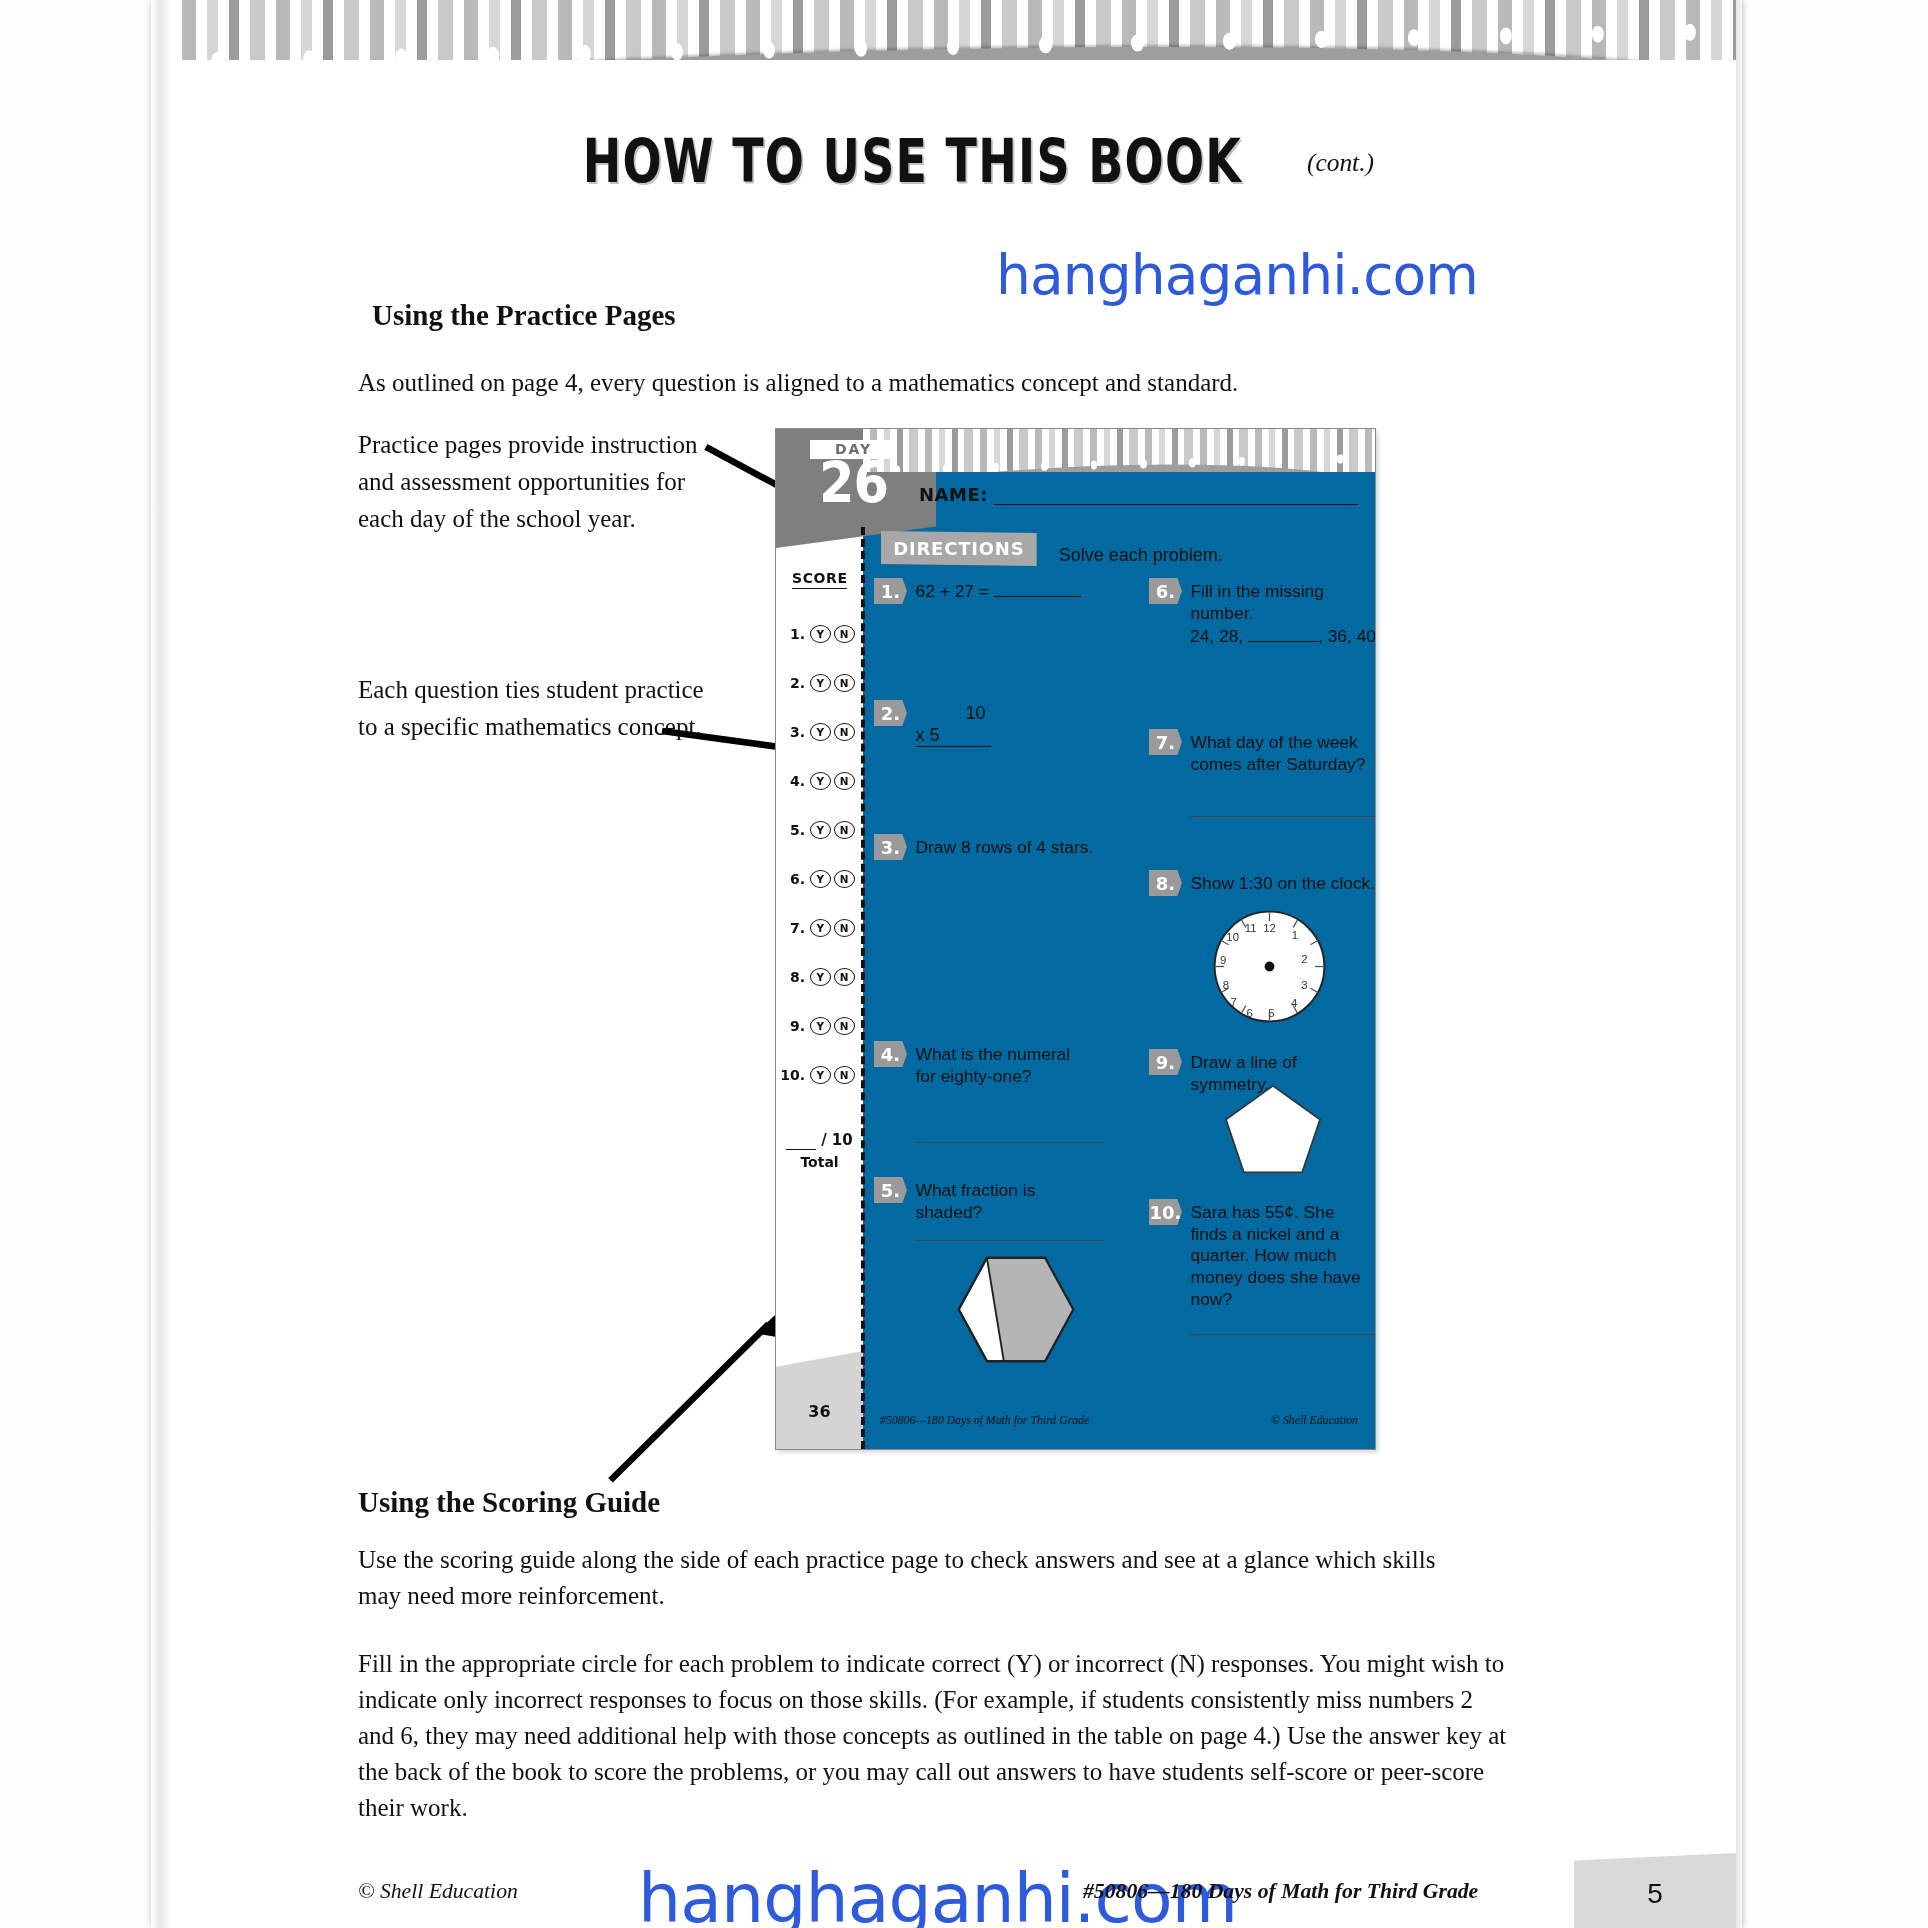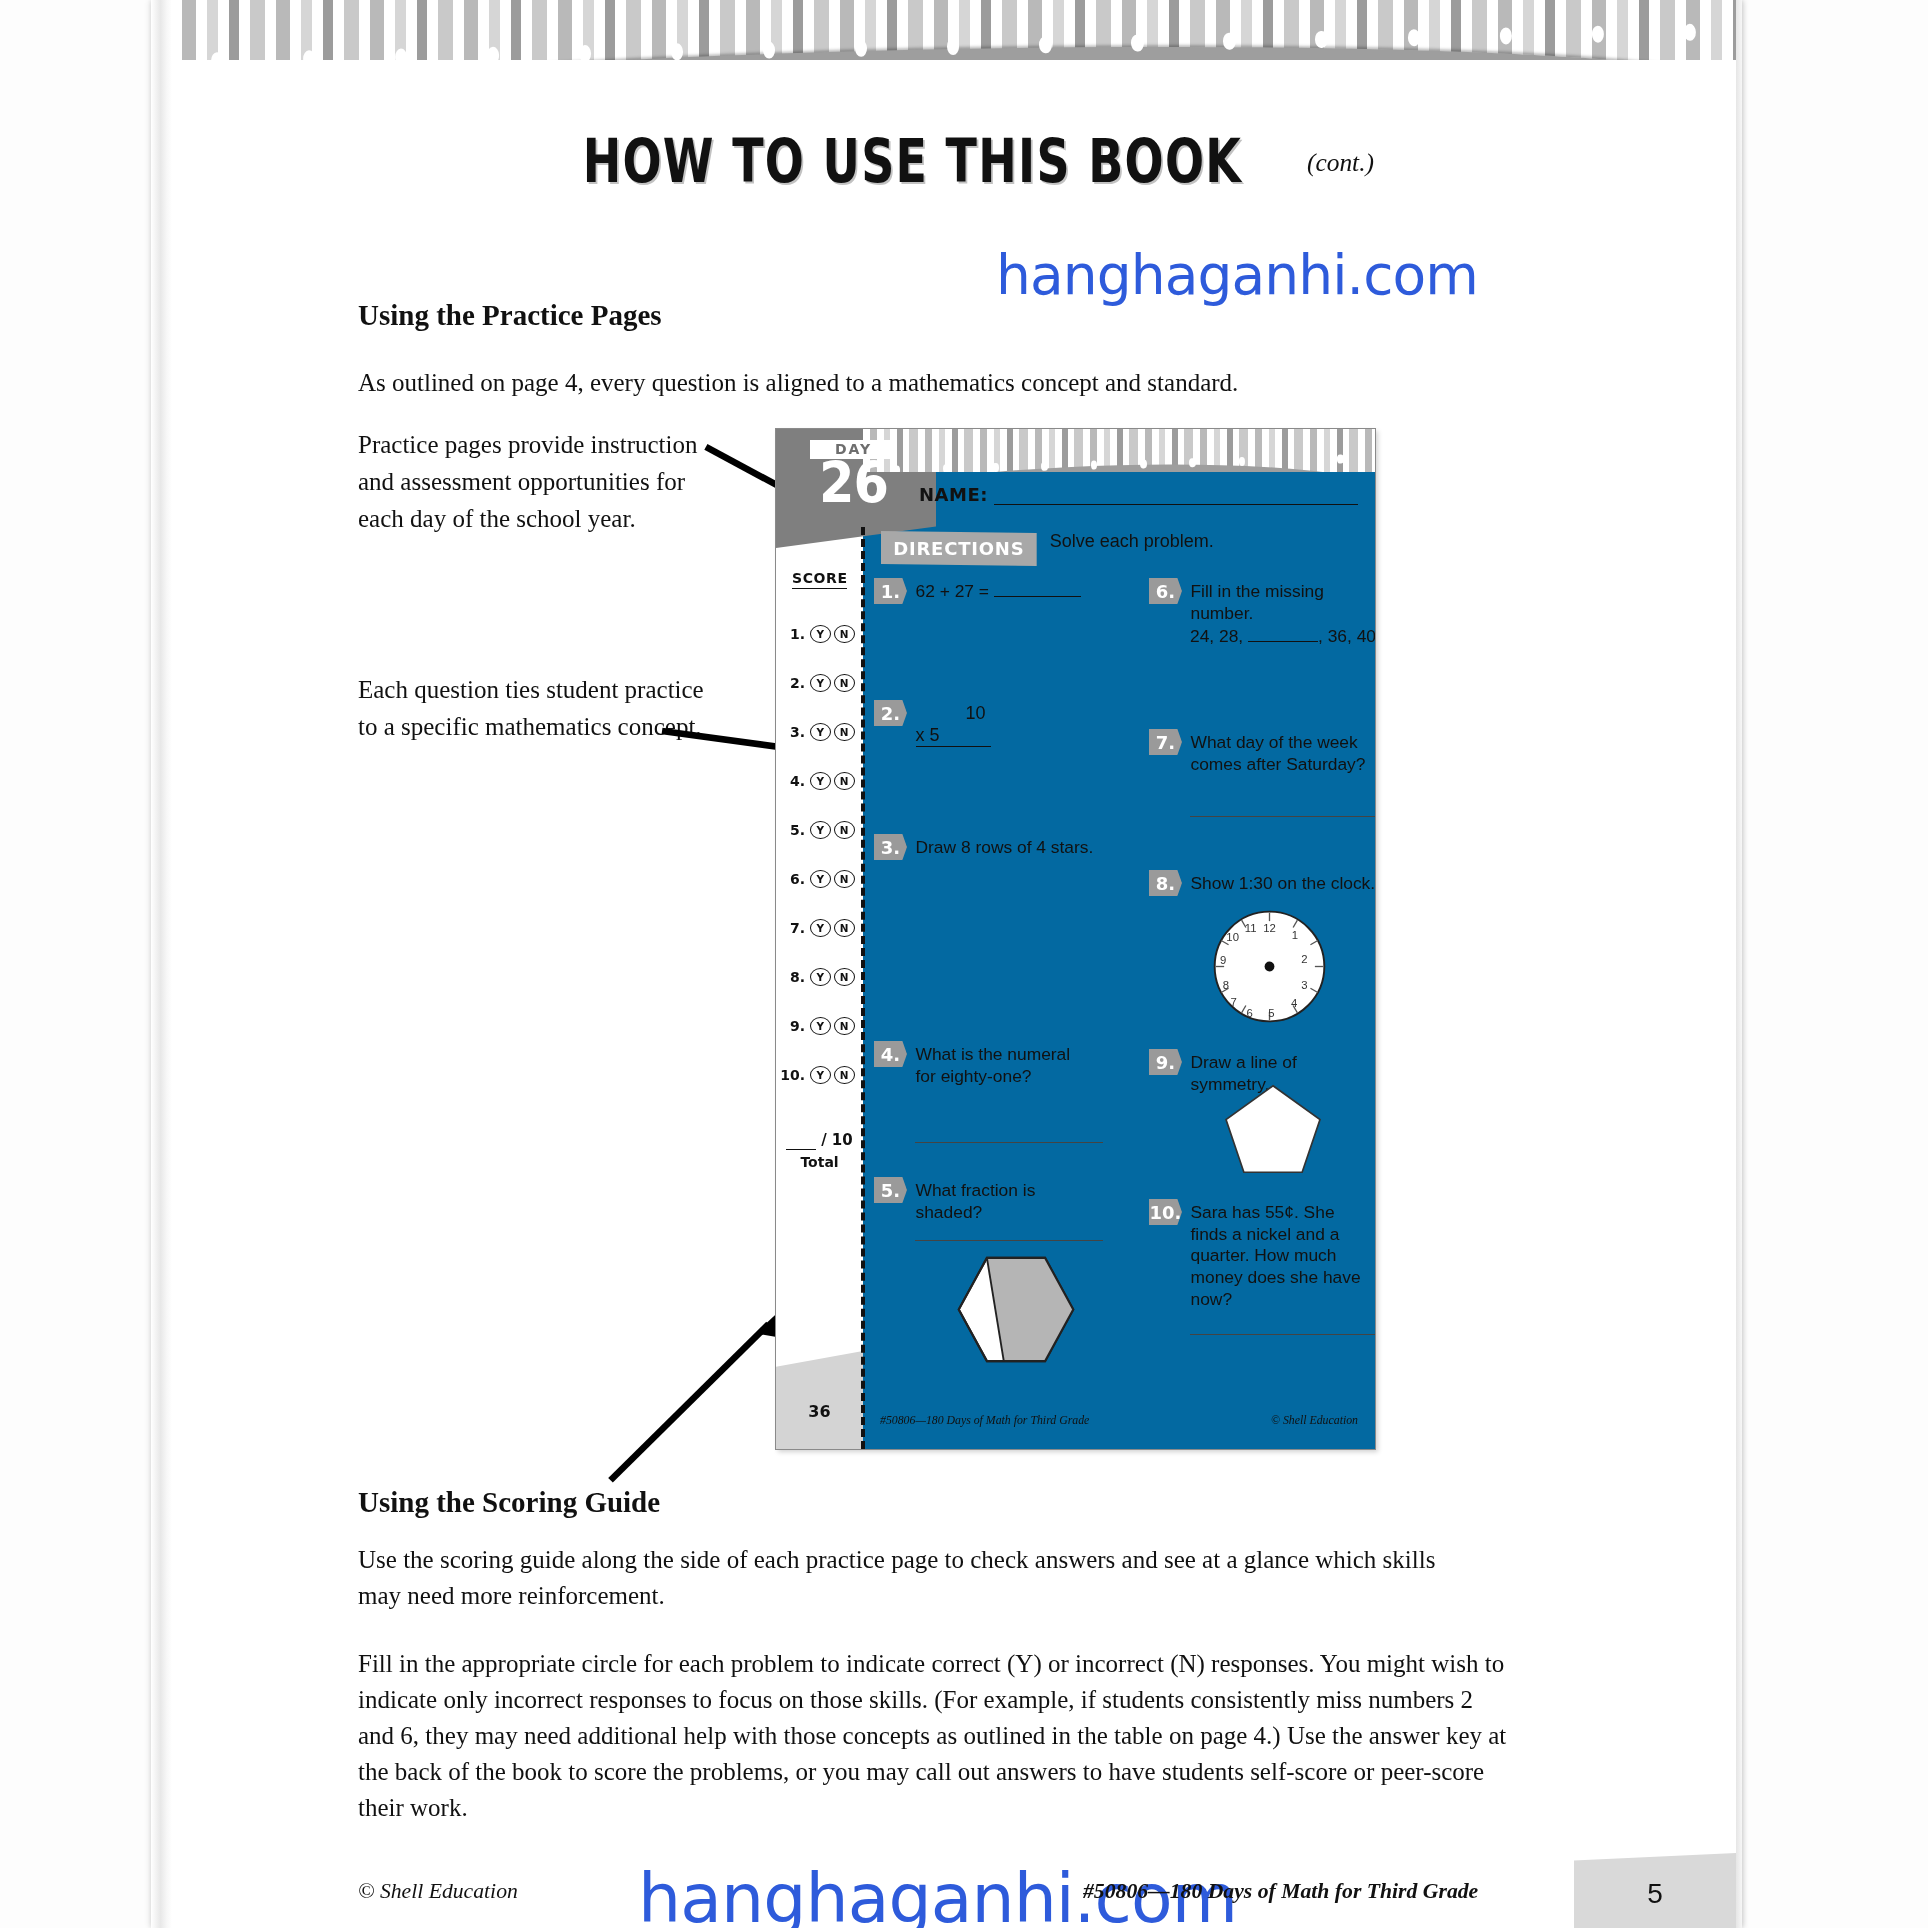--- a/index.html
+++ b/index.html
@@ -82,21 +82,21 @@
     font-family: "Liberation Serif", serif;
     font-style: italic; font-size: 25.4px; color: #111;
     margin-left: 36px; vertical-align: 7.5px;
   }
 
   .sec-head {
     position: absolute;
     font-family: "Liberation Serif", serif;
     font-weight: bold; font-size: 29px; color: #111;
   }
-  #head-practice { left: 358px; top: 299px; }
+  #head-practice { left: 372px; top: 299px; }
   #head-scoring  { left: 358px; top: 1486px; }
 
   .body-p {
     position: absolute;
     font-family: "Liberation Serif", serif;
     font-size: 25px; line-height: 36px; color: #111;
   }
   #p-intro    { left: 358px; top: 365px; width: 1111px; }
   #p-callout1 { left: 358px; top: 426px; width: 358px; line-height: 37px; }
   #p-callout2 { left: 358px; top: 671px; width: 358px; line-height: 37px; }
@@ -196,21 +196,21 @@
     display: flex; align-items: flex-end; gap: 5.6px;
   }
   #ws-name .lbl {
     font-family: "DejaVu Sans", sans-serif; font-weight: bold;
     font-size: 18px; letter-spacing: 0.5px; color: #111;
   }
   #ws-name .rule { flex: 1; border-bottom: 1.5px solid #111; height: 15px; }
 
   #ws-directions {
     position: absolute; left: 105px; top: 102px;
-    display: flex; align-items: flex-start; gap: 13px;
+    display: flex; align-items: flex-end; gap: 22px;
   }
   #ws-directions .dir-chip {
     background: #a8a8a8; color: #ffffff;
     font-family: "DejaVu Sans", sans-serif; font-weight: bold;
     font-size: 18px; letter-spacing: 0.8px;
     padding: 6.6px 12.2px 7.5px;
     clip-path: polygon(0 0, 100% 6%, 100% 100%, 0 94%);
   }
   #ws-directions .dir-text {
     font-family: "Liberation Sans", sans-serif; font-size: 18px; color: #111;

